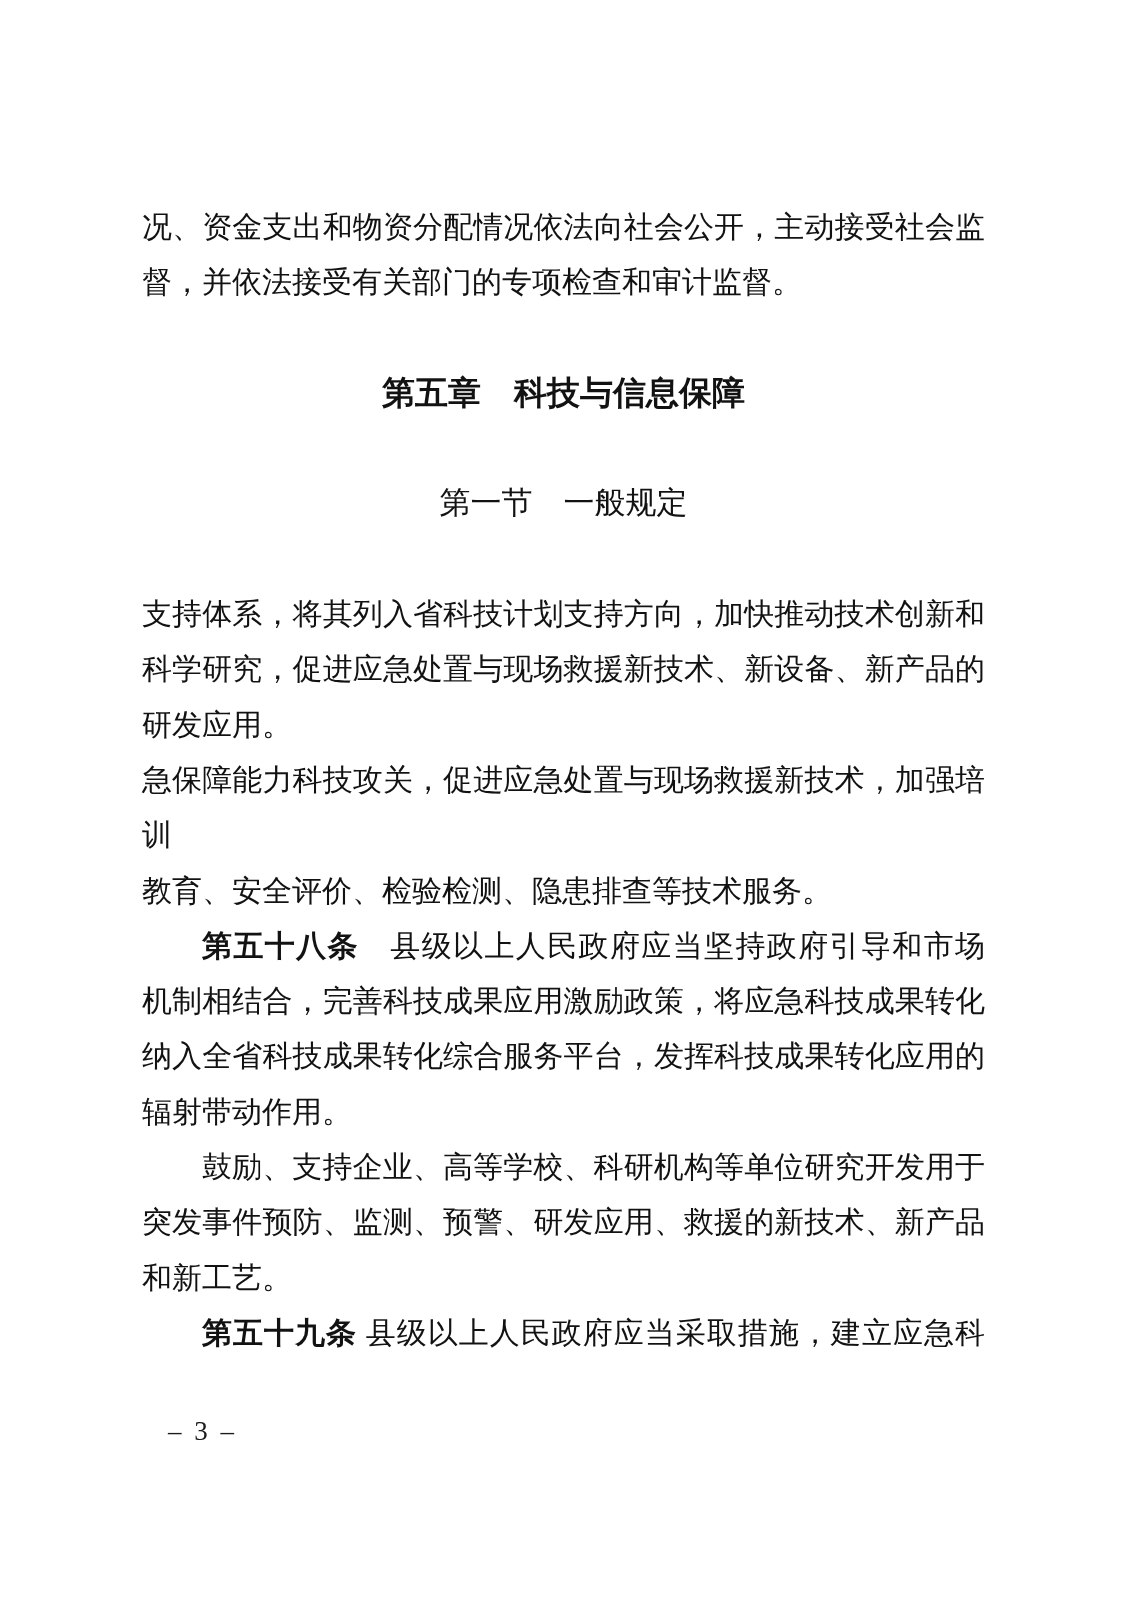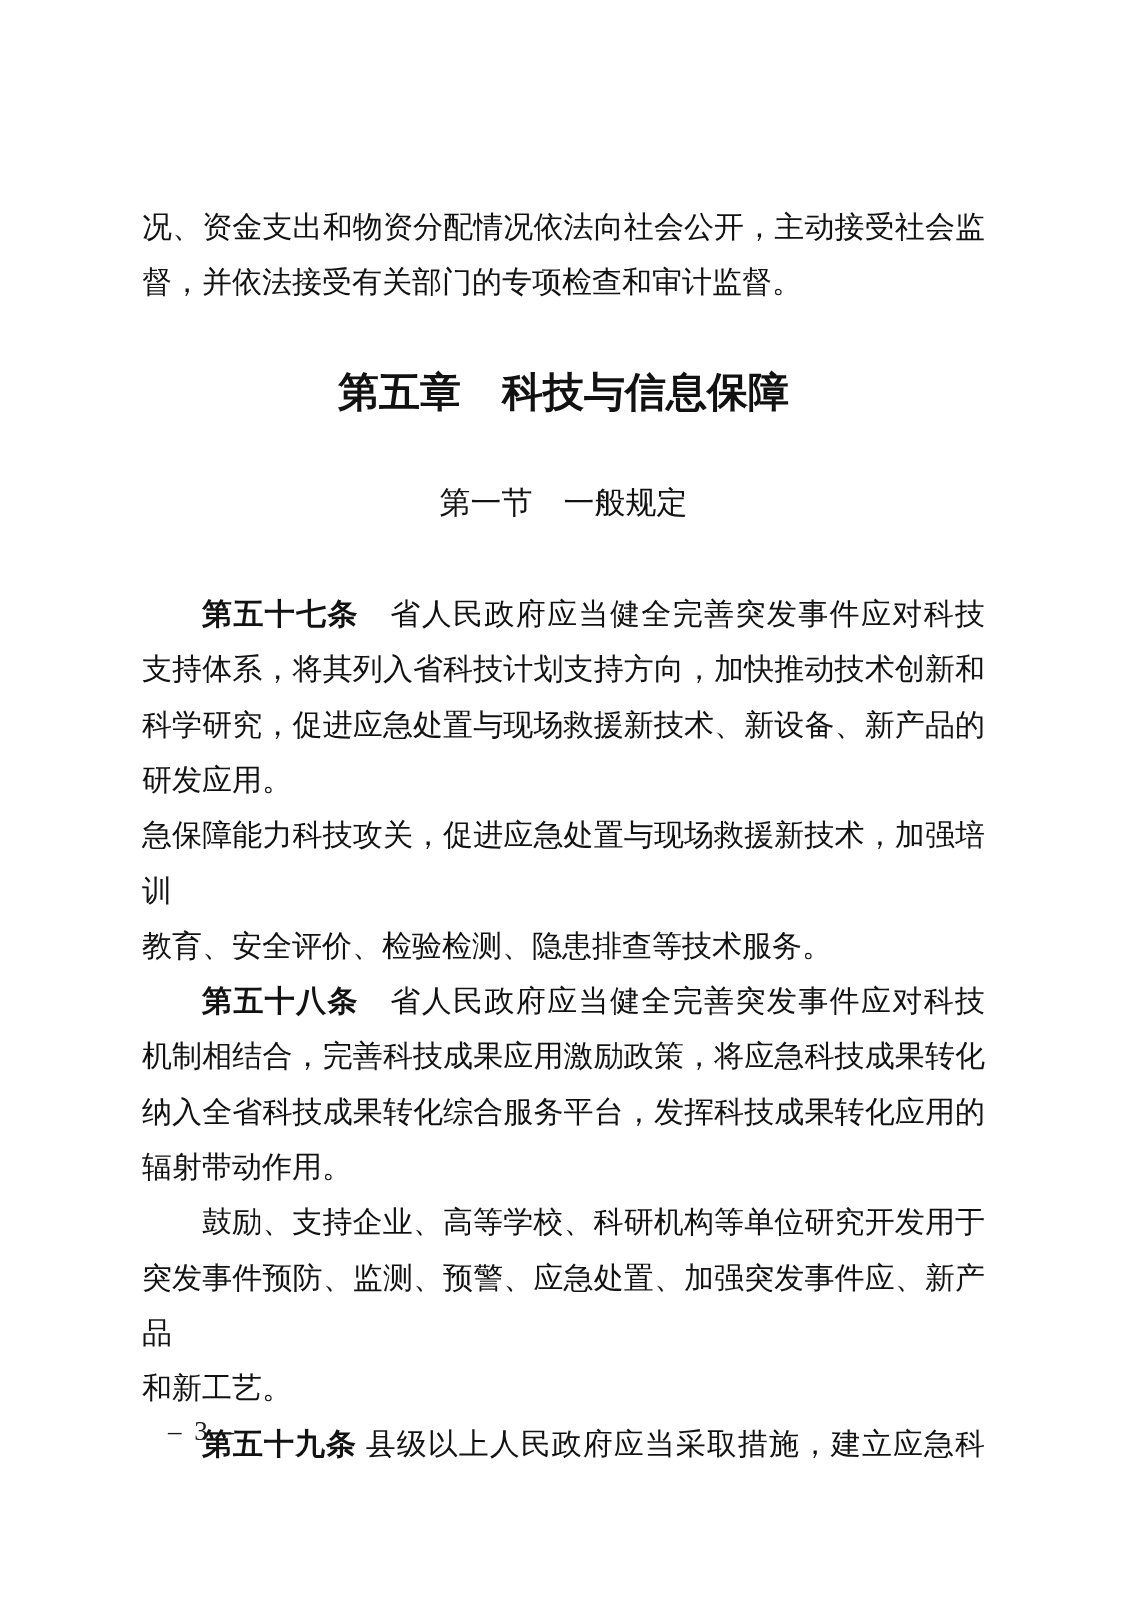--- a/index.html
+++ b/index.html
@@ -22,21 +22,21 @@
   }
   .line { text-align: justify; }
   .jlast { text-align-last: justify; }
   .indent { text-indent: 2em; }
   .art-num { font-weight: bold; }
   .chapter-heading {
     text-align: right;
     text-align-last: center;
     font-family: "Liberation Sans", "DejaVu Sans", sans-serif;
     font-weight: bold;
-    font-size: 41px;
+    font-size: 33px;
     margin-top: 55.3px;
     margin-bottom: 55.3px;
   }
   .section-heading {
     text-align: center;
     text-align-last: center;
     font-size: 31px;
     margin-bottom: 55.3px;
   }
   .page-number {
@@ -57,41 +57,40 @@
     <div>
       <div class="line jlast">况、资金支出和物资分配情况依法向社会公开，主动接受社会监</div>
       <div class="line">督，并依法接受有关部门的专项检查和审计监督。</div>
     </div>
 
     <div class="chapter-heading">第五章　科技与信息保障</div>
 
     <div class="section-heading">第一节　一般规定</div>
 
     <div>
-      <div class="line jlast indent"><span class="art-num">第五十七条　</span><span>省人民政府应当健全完善突发事件应对科技</span></div>
       <div class="line jlast">支持体系，将其列入省科技计划支持方向，加快推动技术创新和</div>
       <div class="line jlast">科学研究，促进应急处置与现场救援新技术、新设备、新产品的</div>
       <div class="line">研发应用。</div>
     </div>
 
     <div>
       <div class="line jlast">急保障能力科技攻关，促进应急处置与现场救援新技术，加强培训</div>
       <div class="line">教育、安全评价、检验检测、隐患排查等技术服务。</div>
     </div>
 
     <div>
-      <div class="line jlast indent"><span class="art-num">第五十八条　</span><span>省人民政府应当健全完善突发事件应对科技</span></div>
+      <div class="line jlast indent"><span class="art-num">第五十八条　</span><span>县级以上人民政府应当坚持政府引导和市场</span></div>
       <div class="line jlast">机制相结合，完善科技成果应用激励政策，将应急科技成果转化</div>
       <div class="line jlast">纳入全省科技成果转化综合服务平台，发挥科技成果转化应用的</div>
       <div class="line">辐射带动作用。</div>
     </div>
 
     <div>
       <div class="line jlast indent">鼓励、支持企业、高等学校、科研机构等单位研究开发用于</div>
-      <div class="line jlast">突发事件预防、监测、预警、应急处置、加强突发事件应、新产品</div>
+      <div class="line jlast">突发事件预防、监测、预警、研发应用、救援的新技术、新产品</div>
       <div class="line">和新工艺。</div>
     </div>
 
     <div>
       <div class="line jlast indent"><span class="art-num">第五十九条 </span><span>县级以上人民政府应当采取措施，建立应急科</span></div>
     </div>
 
   </div>
 
   <div class="page-number">– 3 –</div>

